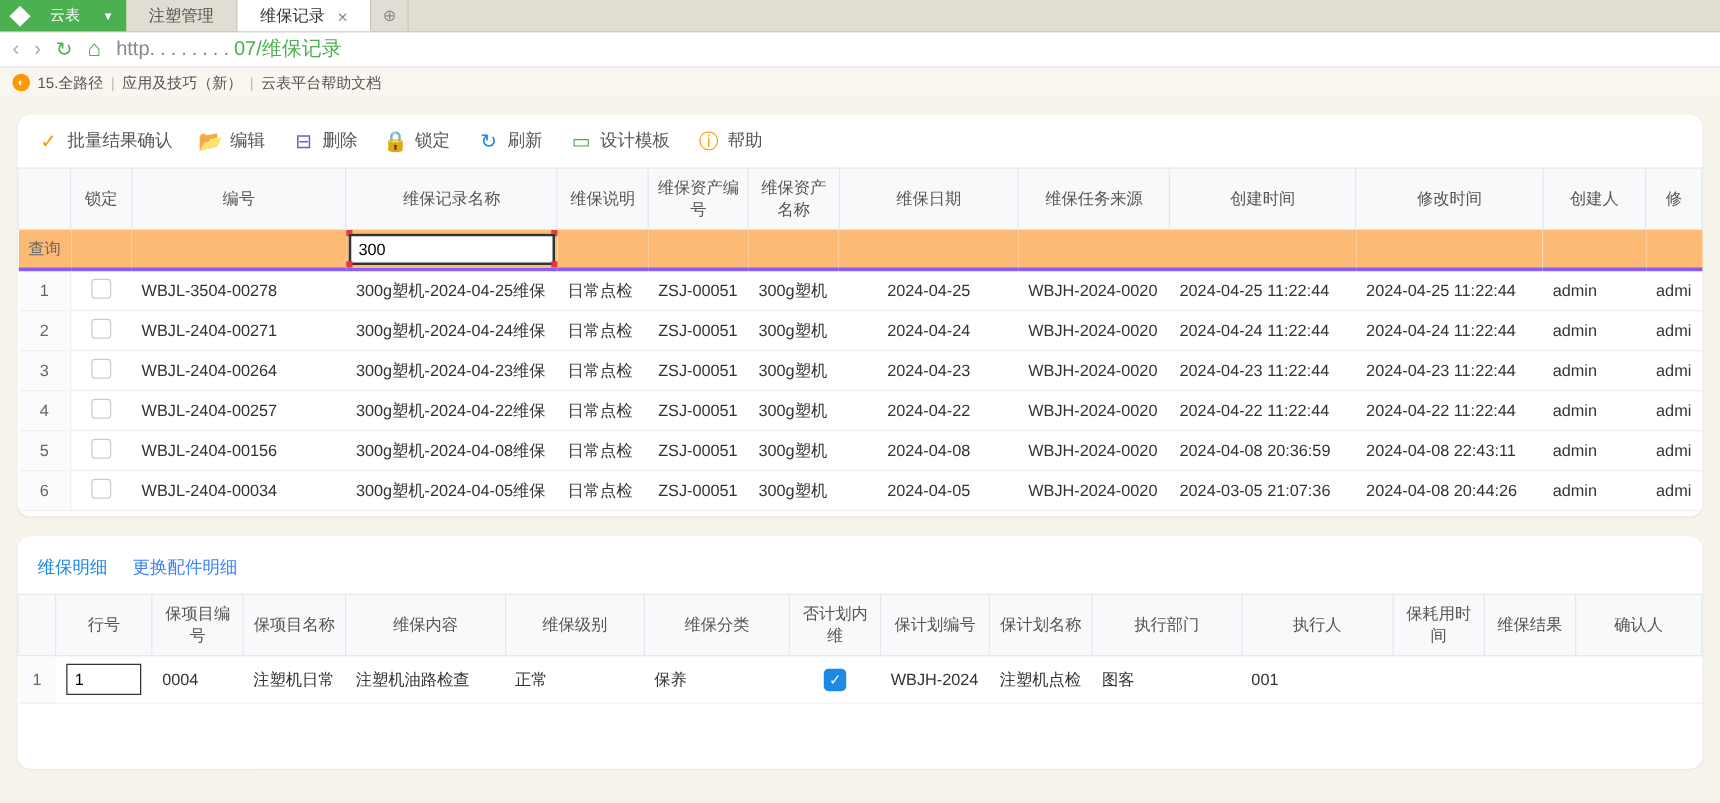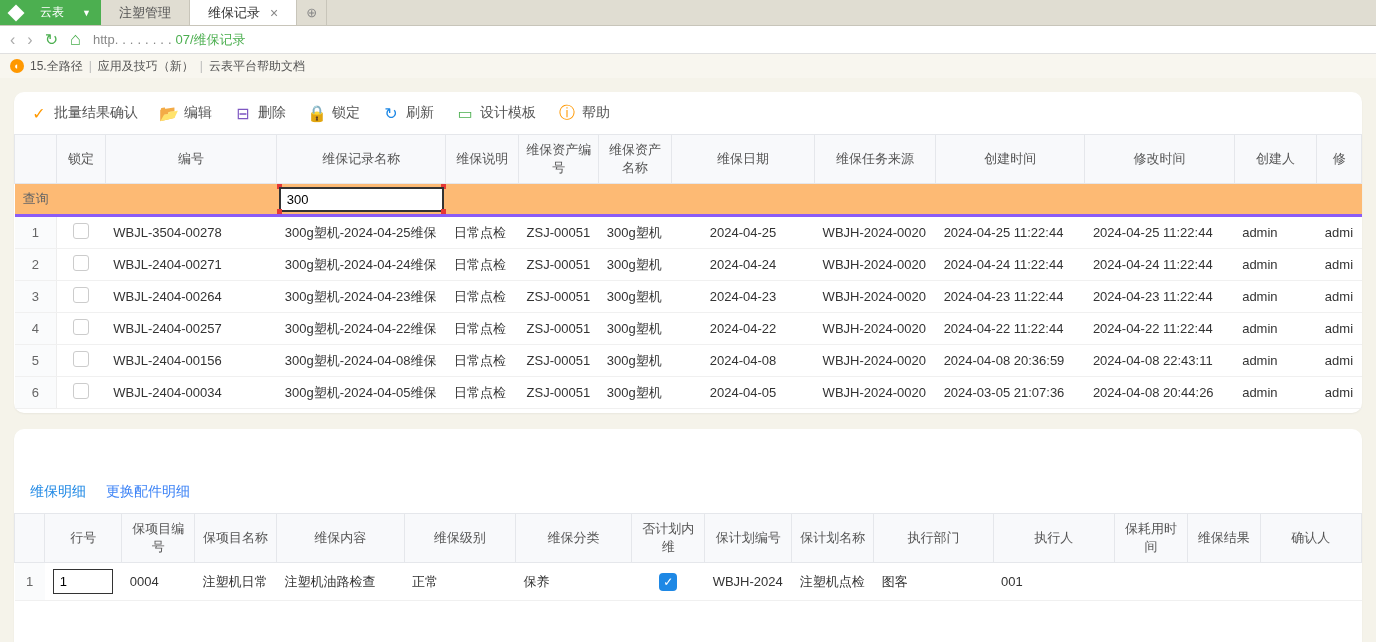--- a/index.html
+++ b/index.html
@@ -68,21 +68,21 @@
       align-items: center;
       height: 28px;
       padding: 0 10px;
       gap: 12px;
       background: #fff;
       border-bottom: 1px solid #e0e0e0;
     }
     .addr-bar .nav-ico { color: #aaa; font-size: 16px; cursor: pointer; }
     .addr-bar .nav-ico.green { color: #4caf50; }
     .addr-bar .nav-ico.home { color: #4caf50; font-size: 18px; }
-    .addr-url { color: #888; font-size: 13px; }
+    .addr-url { color: #888; font-size: 16px; }
     .addr-url .green { color: #4caf50; }
     
     
     .breadcrumb {
       display: flex;
       align-items: center;
       height: 24px;
       padding: 0 10px;
       gap: 6px;
       background: #f8f6ef;
@@ -220,21 +220,20 @@
     .col-last { width: 30px; }
     
     .main-table tbody tr td:nth-child(8) { text-align: center; }
     
     
     .sub-tabs {
       display: flex;
       gap: 20px;
       padding: 8px 16px 12px 16px;
       font-size: 14px;
-      margin-top: 38px;
     }
     .sub-tab { color: #3b82f6; cursor: pointer; }
     .sub-tab.active { color: #1e88e5; font-weight: 500; }
     
     
     .detail-table {
       width: 100%;
       border-collapse: collapse;
       font-size: 13px;
     }

